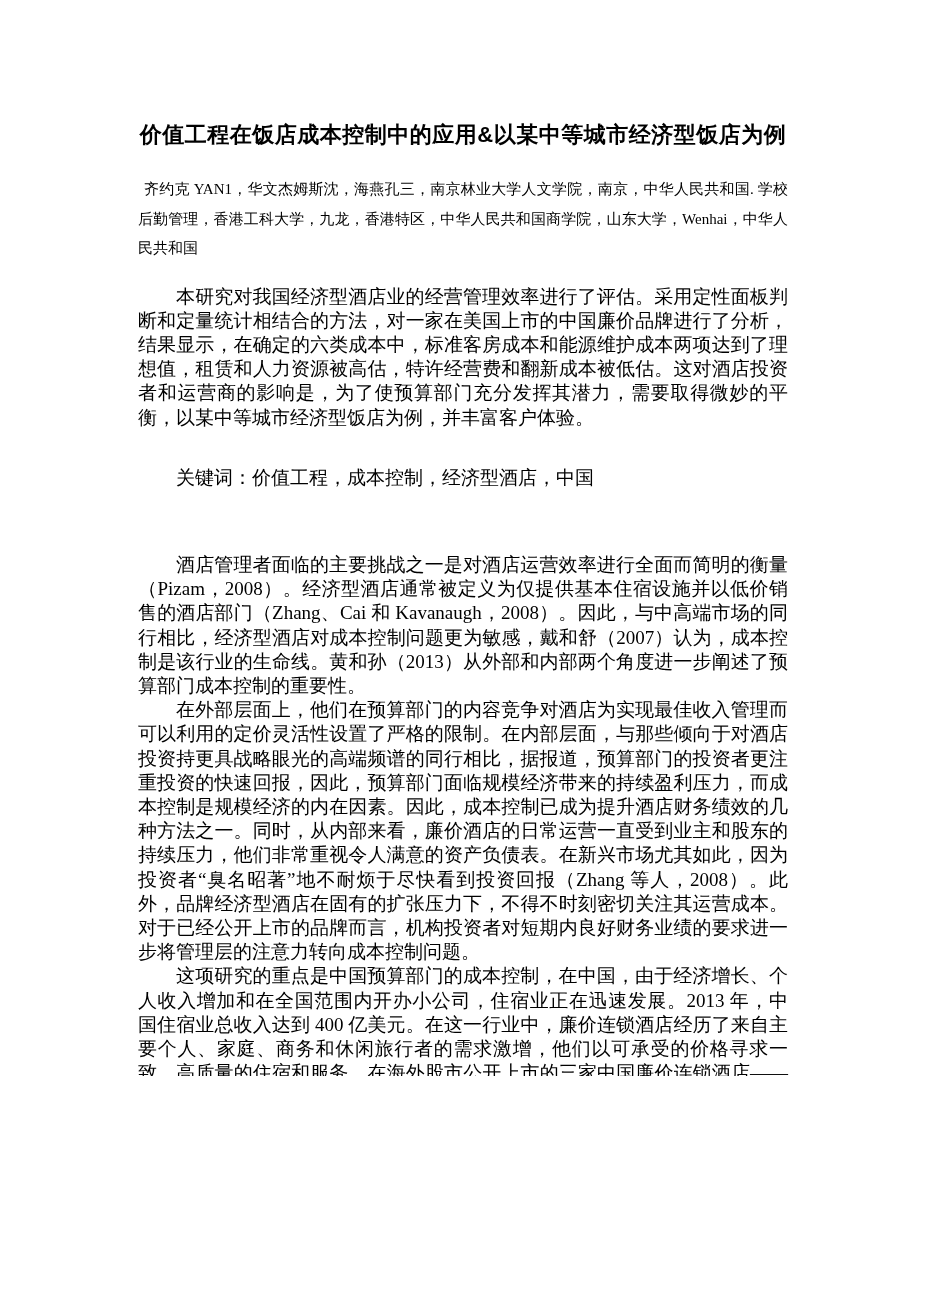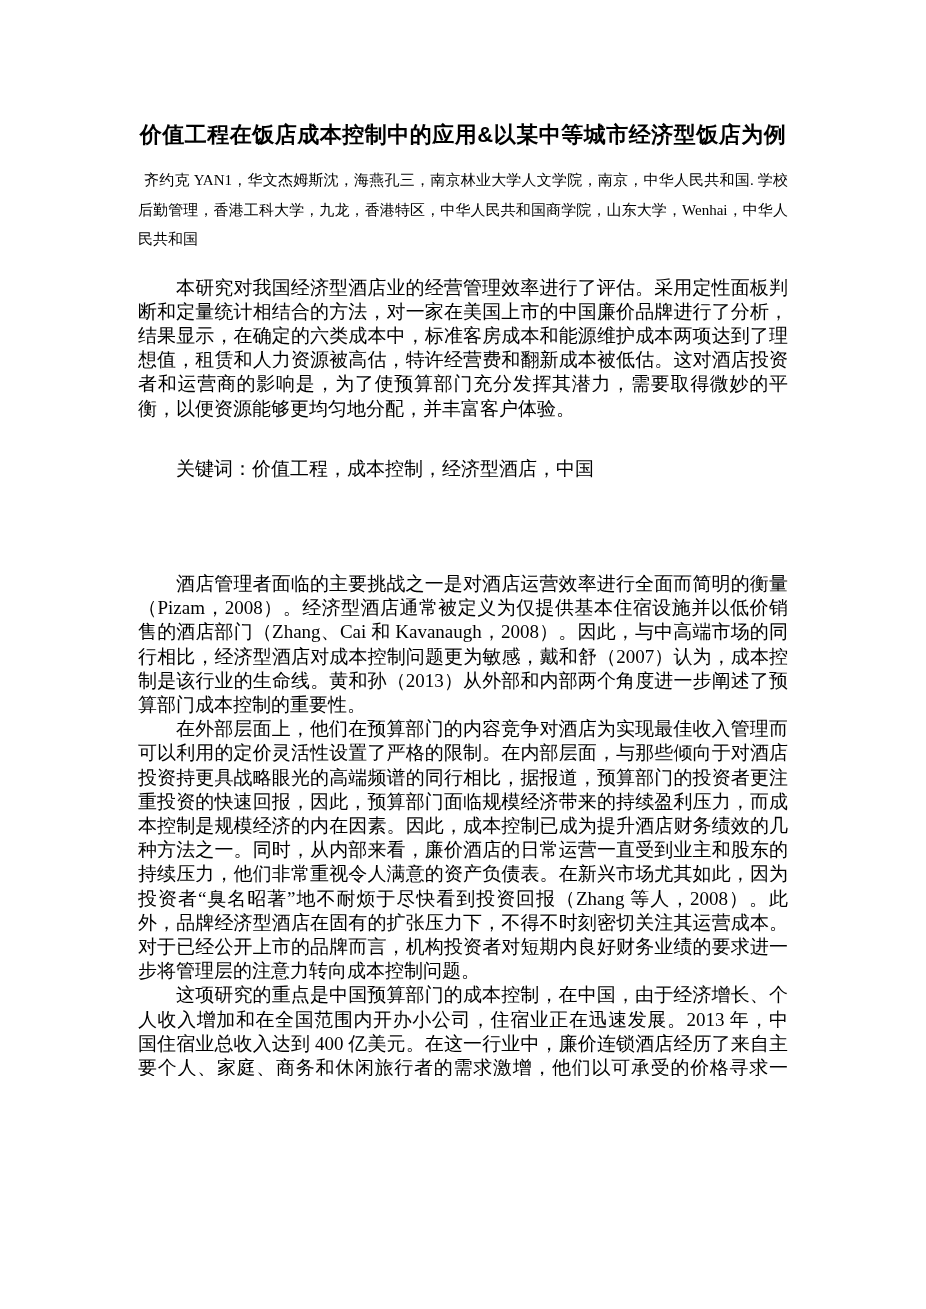--- a/index.html
+++ b/index.html
@@ -23,61 +23,61 @@
   .paper-title {
     margin: 121px 0 0 0;
     font-family: "Liberation Sans", "DejaVu Sans", sans-serif;
     font-weight: 700;
     font-size: 22px;
     line-height: 27px;
     text-align: center;
     letter-spacing: 0.5px;
   }
   .authors {
-    margin-top: 18px;
+    margin-top: 27px;
     font-size: 15px;
     line-height: 29.5px;
     text-align: justify;
     text-indent: 6px;
   }
   .abstract {
     margin-top: 21px;
     font-size: 19px;
     line-height: 24.2px;
     text-align: justify;
     text-indent: 2em;
   }
   .keywords {
     margin-top: 36px;
     font-size: 19px;
     line-height: 24.2px;
     text-indent: 2em;
   }
   .body-text {
-    margin-top: 91px;
+    margin-top: 63px;
     font-size: 19px;
     line-height: 24.2px;
     text-align: justify;
   }
   .body-text p {
     margin: 0;
     text-indent: 2em;
   }
 </style>
 </head>
 <body>
 
 <div class="page">
   <div class="content">
 
     <h1 class="paper-title">价值工程在饭店成本控制中的应用&amp;以某中等城市经济型饭店为例</h1>
 
     <div class="authors">齐约克 YAN1，华文杰姆斯沈，海燕孔三，南京林业大学人文学院，南京，中华人民共和国. 学校后勤管理，香港工科大学，九龙，香港特区，中华人民共和国商学院，山东大学，Wenhai，中华人民共和国</div>
 
-    <div class="abstract">本研究对我国经济型酒店业的经营管理效率进行了评估。采用定性面板判断和定量统计相结合的方法，对一家在美国上市的中国廉价品牌进行了分析，结果显示，在确定的六类成本中，标准客房成本和能源维护成本两项达到了理想值，租赁和人力资源被高估，特许经营费和翻新成本被低估。这对酒店投资者和运营商的影响是，为了使预算部门充分发挥其潜力，需要取得微妙的平衡，以便资源能够更均匀地分配，并丰富客户体验。</div>
+    <div class="abstract">本研究对我国经济型酒店业的经营管理效率进行了评估。采用定性面板判断和定量统计相结合的方法，对一家在美国上市的中国廉价品牌进行了分析，结果显示，在确定的六类成本中，标准客房成本和能源维护成本两项达到了理想值，租赁和人力资源被高估，特许经营费和翻新成本被低估。这对酒店投资者和运营商的影响是，为了使预算部门充分发挥其潜力，需要取得微妙的平衡，以某中等城市经济型饭店为例，并丰富客户体验。</div>
 
     <div class="keywords">关键词：价值工程，成本控制，经济型酒店，中国</div>
 
     <div class="body-text">
       <p>酒店管理者面临的主要挑战之一是对酒店运营效率进行全面而简明的衡量（Pizam，2008）。经济型酒店通常被定义为仅提供基本住宿设施并以低价销售的酒店部门（Zhang、Cai 和 Kavanaugh，2008）。因此，与中高端市场的同行相比，经济型酒店对成本控制问题更为敏感，戴和舒（2007）认为，成本控制是该行业的生命线。黄和孙（2013）从外部和内部两个角度进一步阐述了预算部门成本控制的重要性。</p>
       <p>在外部层面上，他们在预算部门的内容竞争对酒店为实现最佳收入管理而可以利用的定价灵活性设置了严格的限制。在内部层面，与那些倾向于对酒店投资持更具战略眼光的高端频谱的同行相比，据报道，预算部门的投资者更注重投资的快速回报，因此，预算部门面临规模经济带来的持续盈利压力，而成本控制是规模经济的内在因素。因此，成本控制已成为提升酒店财务绩效的几种方法之一。同时，从内部来看，廉价酒店的日常运营一直受到业主和股东的持续压力，他们非常重视令人满意的资产负债表。在新兴市场尤其如此，因为投资者“臭名昭著”地不耐烦于尽快看到投资回报（Zhang 等人，2008）。此外，品牌经济型酒店在固有的扩张压力下，不得不时刻密切关注其运营成本。对于已经公开上市的品牌而言，机构投资者对短期内良好财务业绩的要求进一步将管理层的注意力转向成本控制问题。</p>
       <p>这项研究的重点是中国预算部门的成本控制，在中国，由于经济增长、个人收入增加和在全国范围内开办小公司，住宿业正在迅速发展。2013 年，中国住宿业总收入达到 400 亿美元。在这一行业中，廉价连锁酒店经历了来自主要个人、家庭、商务和休闲旅行者的需求激增，他们以可承受的价格寻求一致、高质量的住宿和服务。在海外股市公开上市的三家中国廉价连锁酒店——如家快捷酒店、7 天快捷酒店和 HT 快捷酒店，都受到了机构和个人投资者的青睐。特别是，中国廉价连锁酒店的一个突出成就在于其通过对外开放的全球化努力，而高端中国品牌尚未成功地做到这一点。此外，由于预算部门是最早采用电子商务和移动互联网的部门之一，它在迎合新兴市场年轻部分的消费习惯方面处于更有利的市场地位，预计到 2020 年将达到 4 亿的巨大规模（中国产业研究网，2014 年）。</p>
     </div>
 
   </div>

